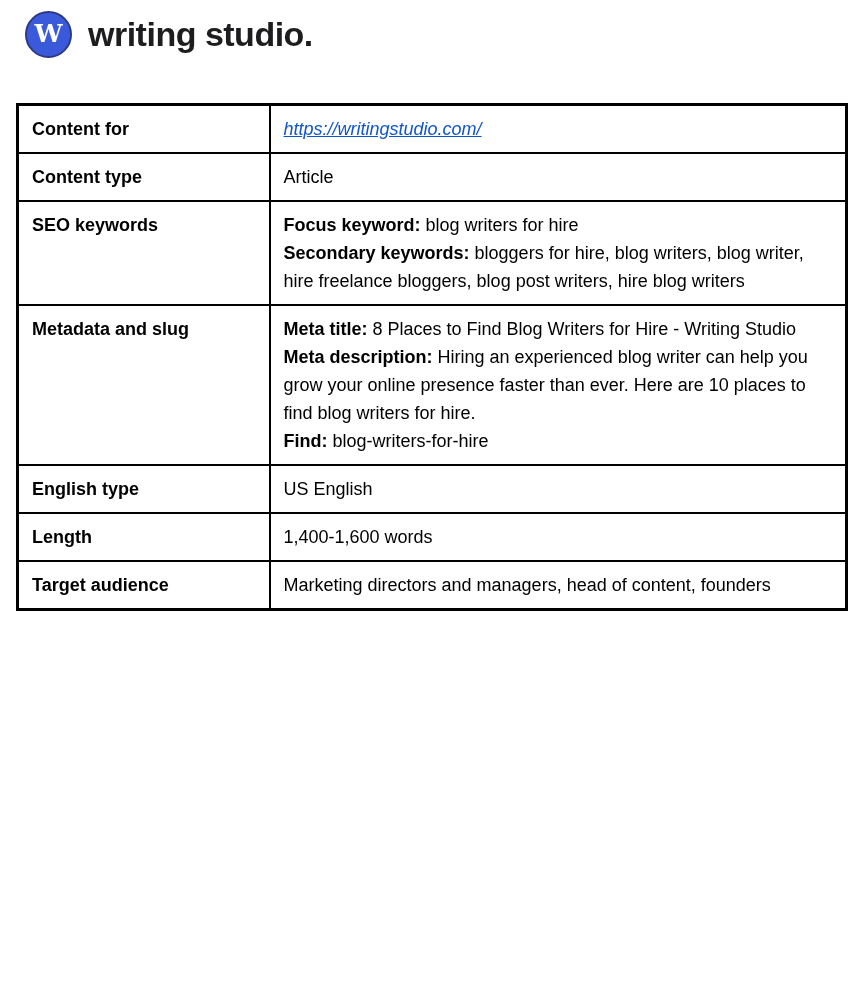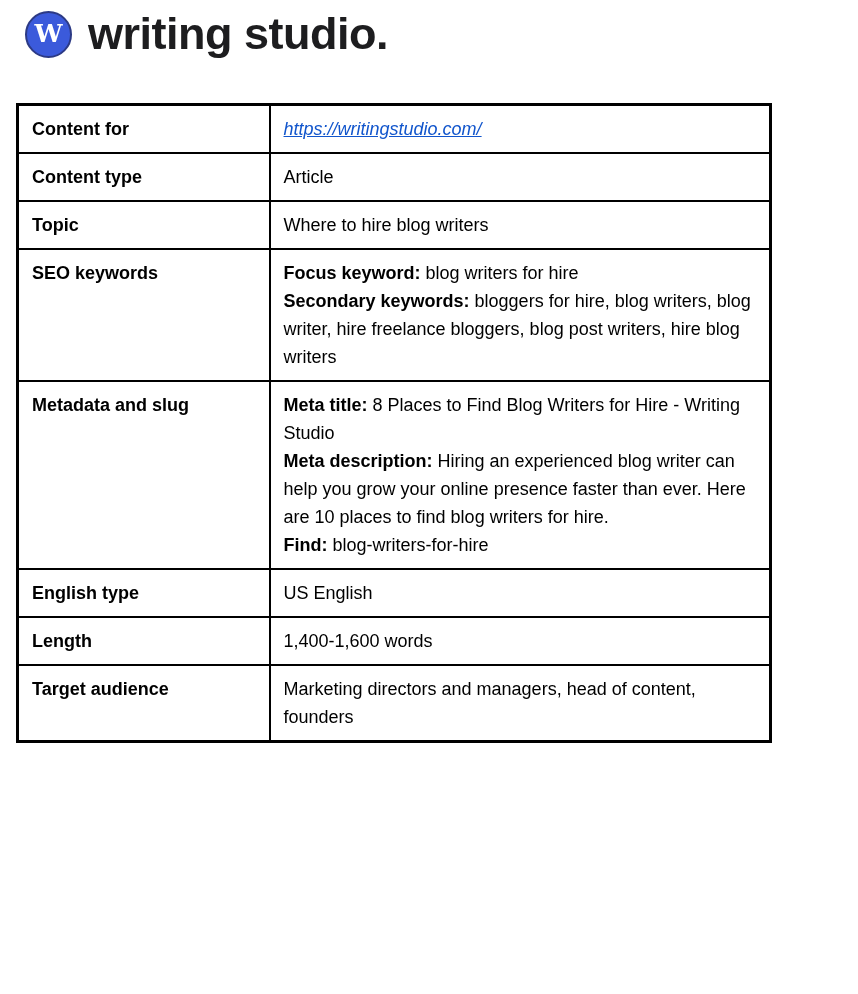--- a/index.html
+++ b/index.html
@@ -37,32 +37,32 @@
   }
   .logo-w {
     font-family: "DejaVu Serif", serif;
     font-weight: bold;
     font-size: 25px;
     line-height: 1;
     color: #ffffff;
     transform: translateY(-1px);
   }
   .wordmark {
-    font-size: 45px;
+    font-size: 34px;
     font-weight: 700;
     letter-spacing: -0.5px;
     color: #1d1d1f;
     white-space: nowrap;
   }
 
   
   table.brief {
     border-collapse: collapse;
     table-layout: fixed;
-    width: 756px;
+    width: 832px;
     margin: 45px 0 0 16px;
     border: 3px solid #000000;
   }
   table.brief th,
   table.brief td {
     border: 2px solid #000000;
     vertical-align: top;
     text-align: left;
     padding: 9px 13px;
     font-size: 18px;
@@ -96,24 +96,20 @@
   <tr>
     <th class="label-cell">Content for</th>
     <td class="value-cell"><a href="#">https://writingstudio.com/</a></td>
   </tr>
 
   <tr>
     <th class="label-cell">Content type</th>
     <td class="value-cell"><span>Article</span></td>
   </tr>
 
-  <tr>
-    <th class="label-cell">Topic</th>
-    <td class="value-cell"><span>Where to hire blog writers</span></td>
-  </tr>
 
   <tr>
     <th class="label-cell">SEO keywords</th>
     <td class="value-cell"><strong>Focus keyword: </strong><span>blog writers for hire</span><br><strong>Secondary keywords: </strong><span>bloggers for hire, blog writers, blog writer, hire freelance bloggers, blog post writers, hire blog writers</span></td>
   </tr>
 
   <tr>
     <th class="label-cell">Metadata and slug</th>
     <td class="value-cell"><strong>Meta title: </strong><span>8 Places to Find Blog Writers for Hire - Writing Studio</span><br><strong>Meta description: </strong><span>Hiring an experienced blog writer can help you grow your online presence faster than ever. Here are 10 places to find blog writers for hire.</span><br><strong>Find: </strong><span>blog-writers-for-hire</span></td>
   </tr>

